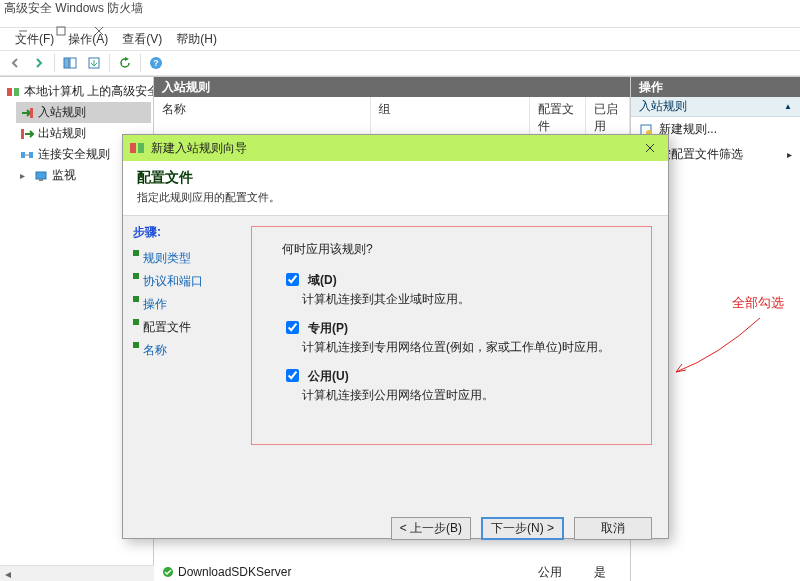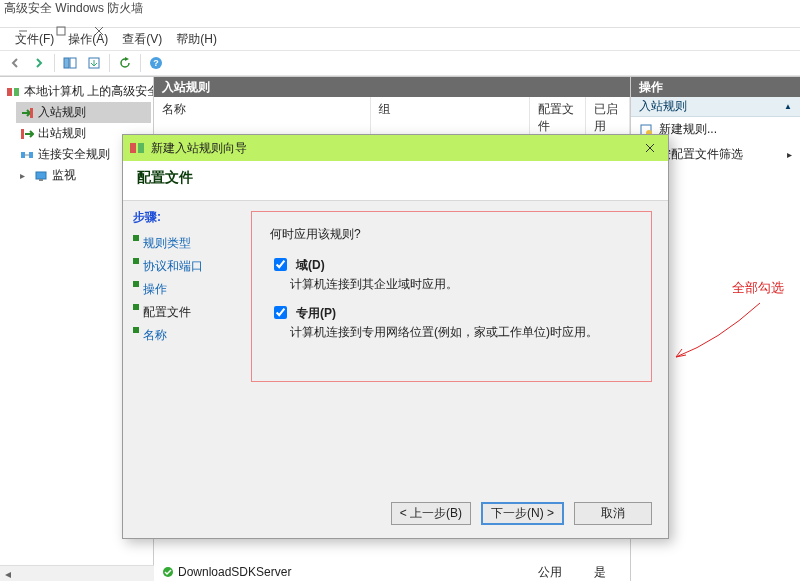--- a/index.html
+++ b/index.html
@@ -50,21 +50,21 @@
   .dlg-hdr .h1 { font-size:14px; font-weight:bold; color:#0a3a0a; margin-bottom:3px;}
   .dlg-hdr .h2 { font-size:11px; color:#333;}
   .dlg-body { display:flex; height:calc(100% - 26px - 44px - 42px);}
   .steps { width:120px; padding:8px 4px 8px 10px;}
   .steps .lab { font-weight:bold; margin-bottom:6px; color:#1d4ed8;}
   .step { display:flex; gap:4px; padding:3px 0;}
   .step .bullet { width:6px; height:6px; background:#2a8a2a; flex-shrink:0;}
   .step span { color:#1265b5;}
   .step.cur span { color:#222;}
   .content { flex:1; padding:10px 16px 10px 8px; position:relative;}
-  .cbox { border:1px solid #e88; padding:14px 18px 28px;}
+  .cbox { border:1px solid #e88; padding:14px 30px 28px;}
   .q { margin-bottom:14px;}
   .opt { margin-bottom:12px;}
   .opt label { display:flex; align-items:flex-start; gap:6px; font-weight:bold;}
   .opt .desc { margin-left:20px; font-weight:normal; margin-top:2px;}
   .chk { width:13px; height:13px; margin-top:1px;}
   .annot { position:absolute; right:-116px; top:78px; color:#d22; font-size:13px;}
   .annot-line { position:absolute; right:-96px; top:100px; width:96px; height:60px; pointer-events:none;}
   .dlg-foot { height:42px; display:flex; align-items:center; justify-content:flex-end; gap:10px; padding:0 16px;}
   .btn { min-width:78px; height:23px; border:1px solid #9a9a9a; background:#e9e9e9; display:flex; align-items:center; justify-content:center; font-size:12px; padding: 0 8px;}
   .btn.hl { border:2px solid #4a90d9; background:#e9e9e9;}
@@ -273,20 +273,21 @@
     <span class="t" style="margin-left:6px">新建入站规则向导</span>
     <div class="dlg-close">
         <svg width="10" height="10" viewBox="0 0 10 10">
           <line x1="1" y1="1" x2="9" y2="9" stroke="#333"></line>
           <line x1="9" y1="1" x2="1" y2="9" stroke="#333"></line>
         </svg>
       </div>
   </div>
   <div class="dlg-hdr">
     <div class="h1">配置文件</div>
+    <div class="h2">指定此规则应用的配置文件。</div>
   </div>
   <div class="dlg-body">
     <div class="steps">
       <div class="lab">步骤:</div>
       <div class="step">
           <div class="bullet"></div>
           <span>规则类型</span>
         </div>
       <div class="step">
           <div class="bullet"></div>
@@ -315,20 +316,27 @@
             </label>
           <div class="desc">计算机连接到其企业域时应用。</div>
         </div>
         <div class="opt">
           <label>
               <input type="checkbox" class="chk" checked="" style="">
               <span>专用(P)</span>
             </label>
           <div class="desc">计算机连接到专用网络位置(例如，家或工作单位)时应用。</div>
         </div>
+        <div class="opt">
+          <label>
+              <input type="checkbox" class="chk" checked="" style="">
+              <span>公用(U)</span>
+            </label>
+          <div class="desc">计算机连接到公用网络位置时应用。</div>
+        </div>
       </div>
       <div class="annot">全部勾选</div>
       <svg class="annot-line" viewBox="0 0 96 60">
           <path d="M92 2 Q50 40 8 56" fill="none" stroke="#d22" stroke-width="1"></path>
           <path d="M8 56 L14 48 M8 56 L18 54" stroke="#d22" fill="none"></path>
         </svg>
     </div>
   </div>
   <div class="dlg-foot">
     <div class="btn">

